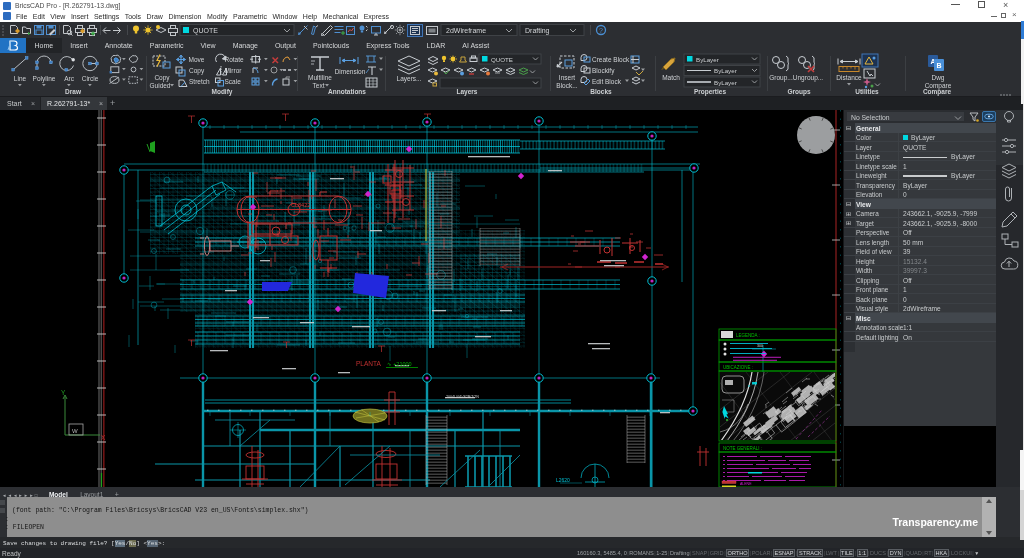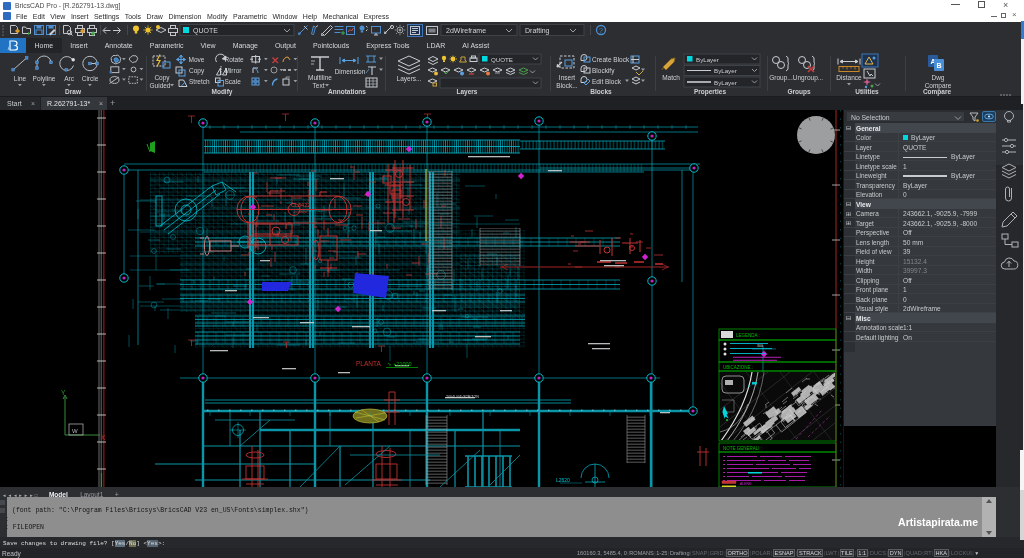--- a/index.html
+++ b/index.html
@@ -1013,21 +1013,21 @@
   <div class="abs" style="left:7px;top:0;width:975px;height:40px;background:#8e8e8e;"></div>
   <div class="abs" style="left:982px;top:0;width:14px;height:40px;background:#b2b2b2;">
      <div style="position:absolute;left:3.5px;top:2px;width:0;height:0;border-left:3.5px solid transparent;border-right:3.5px solid transparent;border-bottom:4px solid #555;"></div>
      <div style="position:absolute;left:3.5px;bottom:2px;width:0;height:0;border-left:3.5px solid transparent;border-right:3.5px solid transparent;border-top:4px solid #555;"></div>
   </div>
   <div class="abs" style="left:7px;top:0;width:975px;height:40px;font-family:'Liberation Mono',monospace;font-size:6.5px;color:#151515;">
     <div style="position:absolute;left:5px;top:10px;">(font path: "C:\Program Files\Bricsys\BricsCAD V23 en_US\Fonts\simplex.shx")</div>
     <div style="position:absolute;left:-2px;top:19px;">:</div>
     <div style="position:absolute;left:-2px;top:27px;">: FILEOPEN</div>
   </div>
-  <div class="abs" style="right:46px;top:19px;font-size:10.5px;font-weight:bold;color:#fff;">Artistapirata.me</div>
+  <div class="abs" style="right:46px;top:19px;font-size:10.5px;font-weight:bold;color:#fff;">Transparency.me</div>
 </div>
 
 <div class="abs" id="cmdinput">
   <div style="position:absolute;left:3px;top:2.5px;font-family:'Liberation Mono',monospace;font-size:6px;color:#dcdee0;">Save changes to drawing file? [<span style="background:#5c6d7c;">Yes</span>/<span style="background:#6d6d50;">No</span>] &lt;<span style="background:#566472;">Yes</span>&gt;:</div>
 </div>
 
 <div class="abs" id="statusbar" style="white-space:nowrap;">
   <div class="abs" style="left:2px;top:1.5px;font-size:6.5px;color:#c2c4c6;">Ready</div>
   <div class="abs" style="left:577px;top:0;height:10px;display:flex;align-items:center;font-size:5.6px;color:#9da0a4;">
     <span>160160.3, 5485.4, 0</span>

